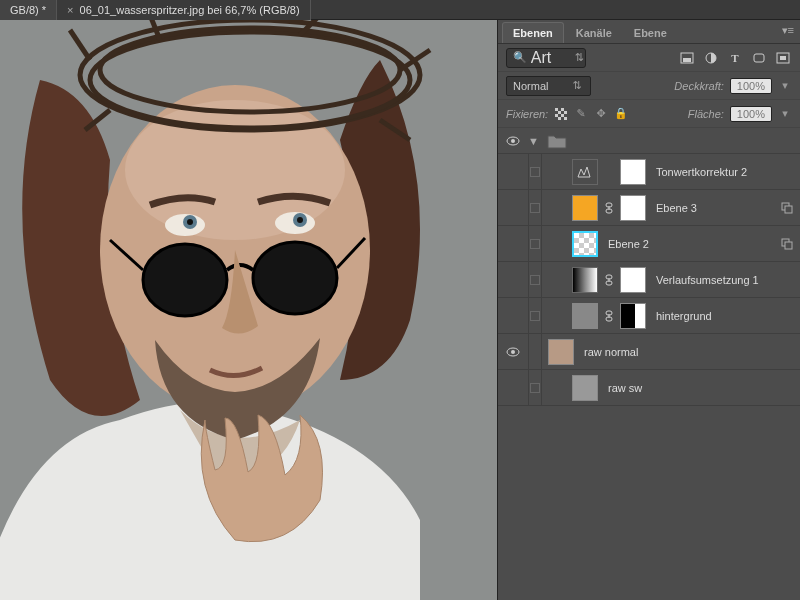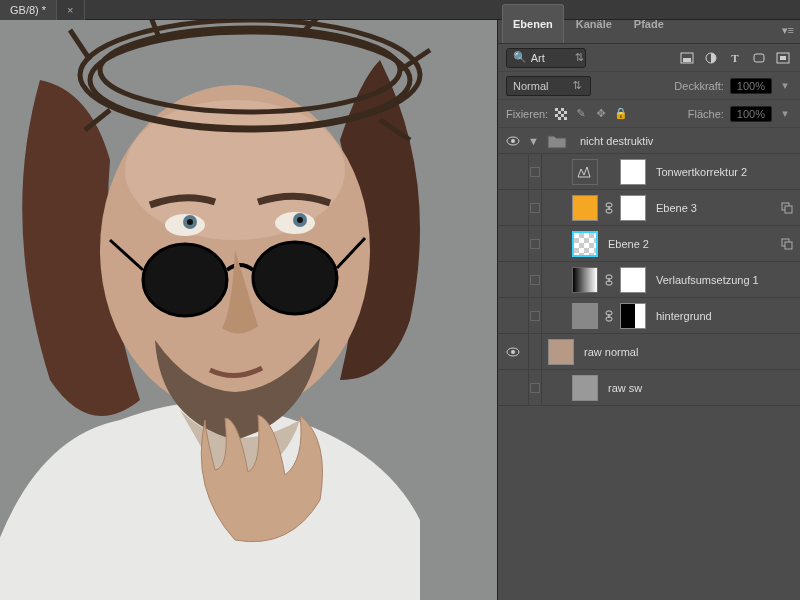--- a/index.html
+++ b/index.html
@@ -6,30 +6,30 @@
   body { background: #4a4a4a; color: #ccc; font-size: 11px; width: 800px; height: 600px; overflow: hidden; }
   .app { display: flex; flex-direction: column; width: 800px; height: 600px; }
   .tabbar { height: 20px; background: #3a3a3a; display: flex; align-items: center; border-bottom: 1px solid #222; }
   .doctab { padding: 1px 10px; height: 20px; display: flex; align-items: center; gap: 6px; border-right: 1px solid #555; color: #ddd; background: #444; }
   .doctab .x { color: #aaa; }
   .content { flex: 1; display: flex; }
   .canvas-area { width: 497px; height: 580px; background: #2b2b2b; display:flex; align-items:center; justify-content:center; overflow:hidden; }
   .canvas-area svg { width: 100%; height: 100%; }
   .side { flex: 1; background: #4c4c4c; border-left: 1px solid #222; display:flex; flex-direction:column; }
   .panel-tabs { display:flex; height: 24px; align-items:flex-end; border-bottom:1px solid #333; padding-left:4px; gap:2px;}
-  .ptab { padding: 13px 10px; color:#aaa; font-weight:bold; }
+  .ptab { padding: 4px 10px; color:#aaa; font-weight:bold; }
   .ptab.active { background:#535353; color:#eee; border:1px solid #666; border-bottom:none; border-radius:3px 3px 0 0;}
   .row { display:flex; align-items:center; height:28px; padding: 0 8px; gap:6px; border-bottom:1px solid #444;}
   .search { display:flex; align-items:center; background:#3a3a3a; border:1px solid #222; border-radius:3px; height:20px; padding:0 6px; gap:4px; width:80px;}
-  .search input { background:transparent; border:none; color:#ddd; width:40px; outline:none; font-size:11px;}
+  .search input { background:transparent; border:none; color:#ddd; width:40px; outline:none; font-size:16px;}
   .iconbtn { width:18px; height:18px; display:flex; align-items:center; justify-content:center; color:#ccc; }
   .sel { background:#3a3a3a; border:1px solid #222; height:20px; display:flex; align-items:center; padding:0 6px; gap:6px; border-radius:2px;}
   .sel.wide { flex:1; max-width:120px;}
-  .lbl { color:#aaa; }
-  .valbox { background:#000000; border:1px solid #222; padding:1px 6px; color:#777; border-radius:2px;}
+  .lbl { color:#aaa;font-style:italic; }
+  .valbox { background:#e5e5e5; border:1px solid #222; padding:1px 6px; color:#777; border-radius:2px;}
   .smicon { width:14px; height:14px; display:inline-flex; align-items:center; justify-content:center; color:#999;}
   .layers { flex:1; overflow:auto;}
   .layer { display:flex; align-items:center; height:36px; border-bottom:1px solid #3f3f3f; padding:0 6px; gap:6px;}
   .vis-col { width:18px; display:flex; justify-content:center;}
   .eye { width:14px; height:10px; }
   .lock-col { width:14px; border-left:1px solid #3f3f3f; border-right:1px solid #3f3f3f; height:100%; display:flex; align-items:center; justify-content:center;}
   .chk { width:10px; height:10px; border:1px solid #666; background:#4c4c4c;}
   .indent1 { width:18px; }
   .thumb { width:26px; height:26px; border:1px solid #888; background:#fff; flex-shrink:0;}
   .thumb.mask { background:#000;}
@@ -53,20 +53,21 @@
 </head>
 <body>
 
 <div class="app">
   <div class="tabbar">
     <div class="doctab">
       <span>GB/8) *</span>
     </div>
     <div class="doctab" style="background:#3a3a3a;">
       <span class="x">×</span>
+      <span>06_01_wasserspritzer.jpg bei 66,7% (RGB/8)</span>
     </div>
   </div>
 
   <div class="content">
     <div class="canvas-area">
 
       <svg viewBox="0 0 497 580">
         <rect width="497" height="580" fill="#8c8f8e"></rect>
 
         <path d="M -20 580 Q 20 420 120 400 Q 200 370 260 390 Q 380 420 420 500 L 420 580 Z" fill="#e8e8e6"></path>
@@ -121,21 +122,21 @@
           <path d="M 205 400 Q 190 470 235 520 Q 290 530 320 480 Q 330 420 300 395 Q 305 440 285 455 Q 275 400 258 395 Q 262 445 248 452 Q 238 398 225 398 Q 230 448 215 450 Q 205 410 205 400 Z"></path>
         </g>
       </svg>
     </div>
 
     <div class="side panel-head">
       <div class="flyout menu-icon">▾≡</div>
       <div class="panel-tabs">
         <div class="ptab active">Ebenen</div>
         <div class="ptab">Kanäle</div>
-        <div class="ptab">Pfade</div>
+        <div class="ptab">Ebene</div>
       </div>
 
       <div class="row">
         <div class="search">
           <span class="smicon">🔍</span>
           <input value="Art" style="">
           <span class="smicon">⇅</span>
         </div>
         <div style="flex:1"></div>
         <span class="iconbtn">
@@ -206,21 +207,20 @@
                 <ellipse cx="7" cy="5" rx="6" ry="4" fill="none" stroke="#ccc"></ellipse>
                 <circle cx="7" cy="5" r="2" fill="#ccc"></circle>
               </svg>
             </div>
           <span class="caret">▼</span>
           <div class="thumb folder">
               <svg width="20" height="16">
                 <path d="M1 3 h6 l2 2 h10 v10 h-18 z" fill="#888" stroke="#555"></path>
               </svg>
             </div>
-          <span class="lname">nicht destruktiv</span>
         </div>
 
         <div class="layer">
           <div class="vis-col"></div>
           <div class="lock-col">
               <div class="chk"></div>
             </div>
           <div class="indent1"></div>
           <div class="adjusticon">
               <svg width="18" height="14">

